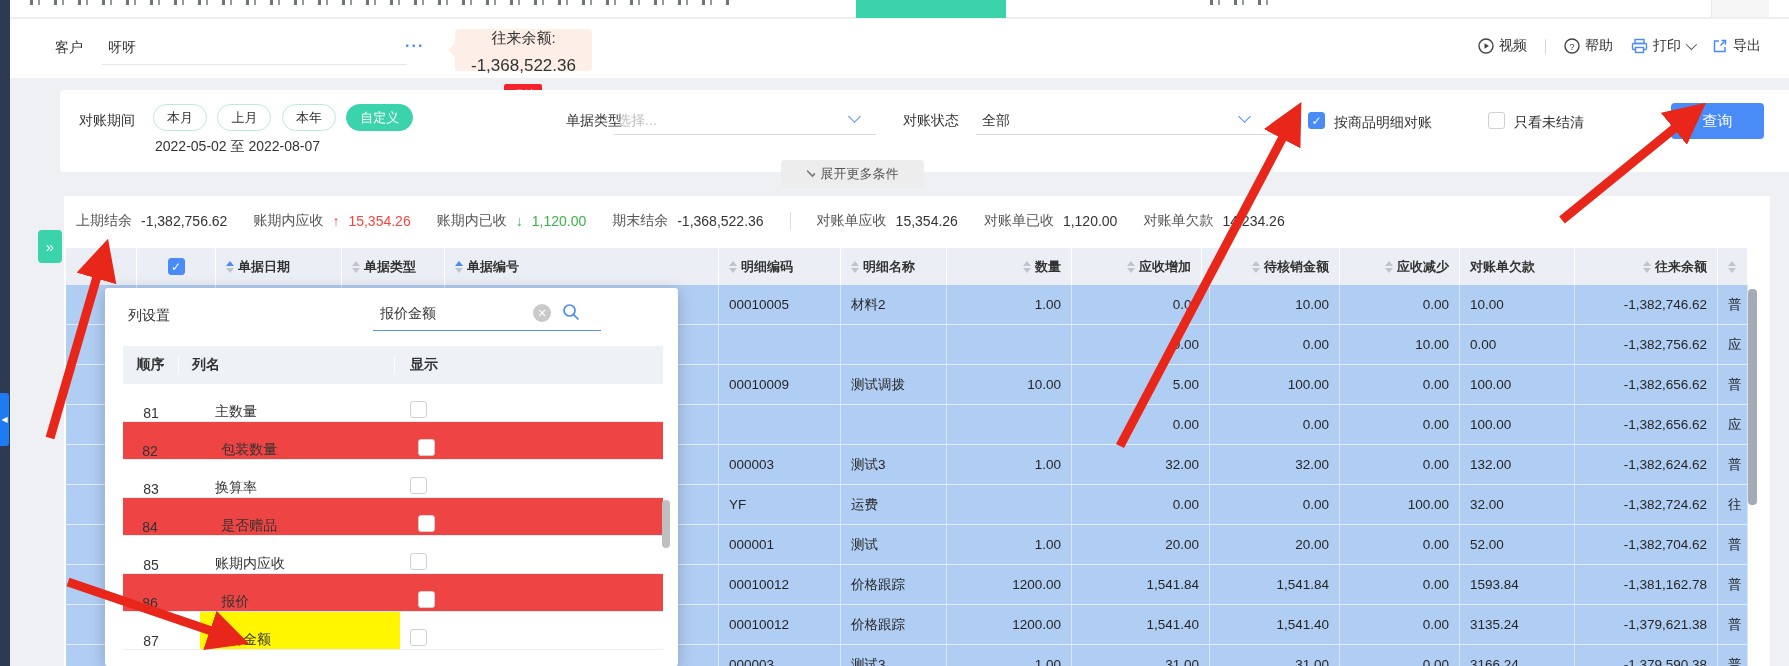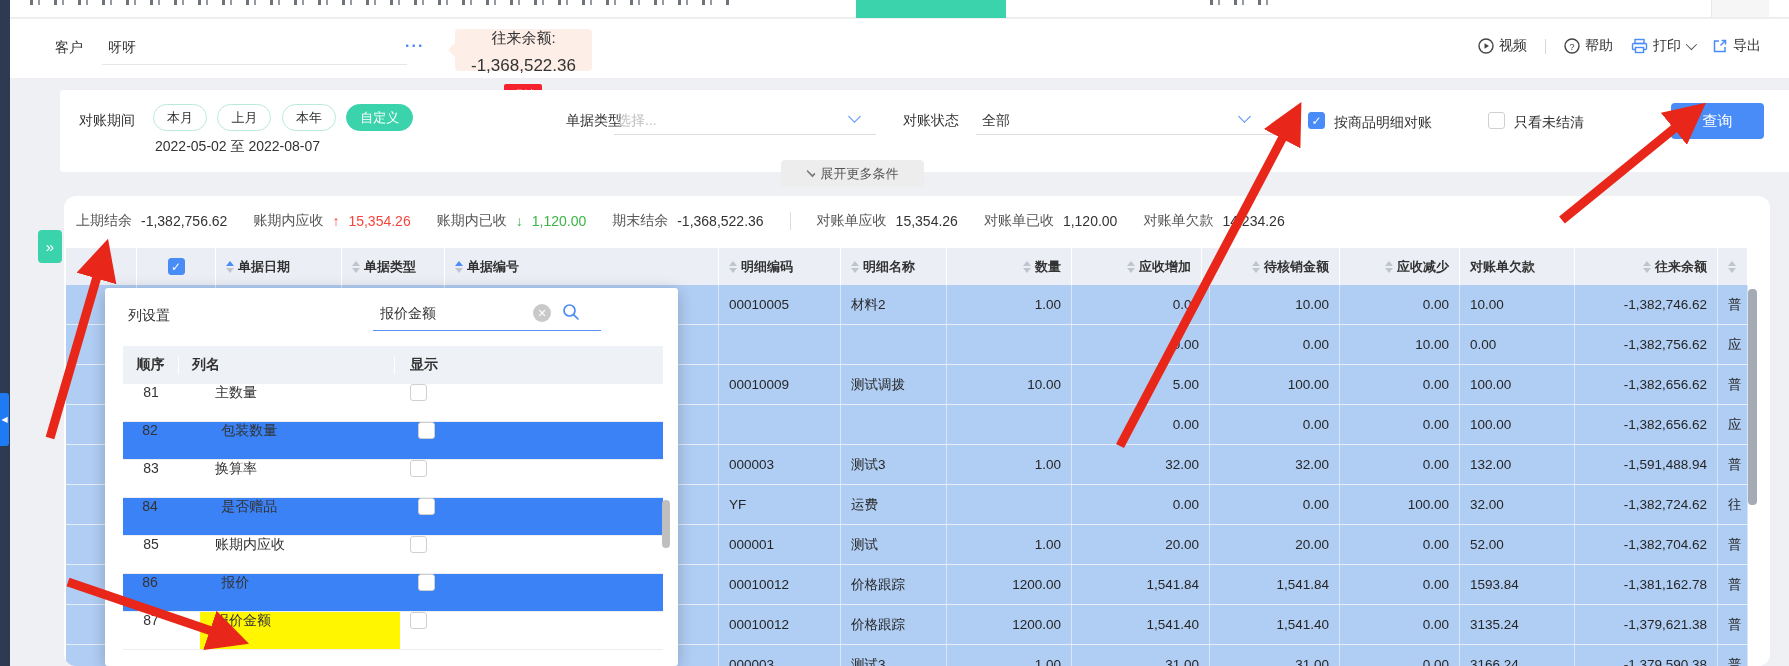--- a/index.html
+++ b/index.html
@@ -45,21 +45,21 @@
   .placeholder { color:#bfbfbf; }
   .blue-chev { width:9px; height:9px; border-right:1.8px solid #4a8cf7; border-bottom:1.8px solid #4a8cf7; transform:rotate(45deg); display:inline-block; }
   .cb { width:17px; height:17px; border-radius:3px; border:1px solid #d0d0d0; background:#fff; display:inline-flex; align-items:center; justify-content:center; cursor:pointer; }
   .cb.checked { background:#4a8cf7; border-color:#4a8cf7; color:#fff; font-size:12px; font-family:"DejaVu Sans",sans-serif; }
   .query-btn { left:1611px; top:13px; width:93px; height:36px; background:#4a8cf7; color:#fff; font-size:15px; border:none; border-radius:4px; cursor:pointer; }
   .expand-btn { left:781px; top:160px; width:143px; height:27px; background:#ededed; border-radius:4px; z-index:3;
     display:flex; align-items:center; justify-content:center; gap:6px; font-size:13px; color:#555; cursor:pointer; }
   .dchev { width:8px; height:4px; border-right:1.5px solid #777; border-bottom:1.5px solid #777; transform:rotate(45deg); margin-top:-3px; }
 
   
-  .table-card { left:64px; top:196px; width:1706px; height:470px; background:#fff; z-index:2; overflow:hidden;border-radius:12px; }
+  .table-card { left:64px; top:196px; width:1706px; height:470px; background:#fff; z-index:2; overflow:hidden; }
   .panel-toggle { left:38px; top:230px; width:24px; height:33px; background:#3bd3ab; border-radius:4px; color:#fff;
     display:flex; align-items:center; justify-content:center; font-size:15px; z-index:4; cursor:pointer; }
   .summary { left:12px; top:8px; height:34px; display:flex; align-items:center; gap:26px; font-size:14px; white-space:nowrap; }
   .sum-item { display:flex; align-items:center; gap:9px; }
   .sum-label { color:#555; }
   .sum-div { width:1px; height:18px; background:#ddd; }
   .t-up { color:#f5463d; font-weight:bold; }
   .t-down { color:#3bb547; font-weight:bold; }
   .v-up { color:#f5463d; }
   .v-down { color:#3bb547; }
@@ -89,22 +89,22 @@
   .p-search-val { left:275px; top:17px; font-size:14px; }
   .p-search-line { left:268px; top:42px; width:228px; border-bottom:1px solid #5b8ff9; }
   .p-clear { left:428px; top:16px; width:18px; height:18px; border-radius:50%; background:#c9c9c9; color:#fff; font-size:11px;
     display:flex; align-items:center; justify-content:center; cursor:pointer; font-family:"DejaVu Sans",sans-serif; }
   .p-mag { left:456px; top:14px; cursor:pointer; }
   .ptable { left:18px; top:58px; width:540px; }
   .phead { display:flex; height:38px; background:#eef1f6; font-size:14px; font-weight:bold; align-items:center; }
   .ph1 { width:56px; text-align:center; border-right:1px solid #fff; }
   .ph2 { width:216px; padding-left:13px; border-right:1px solid #fff; }
   .ph3 { width:268px; padding-left:15px; }
-  .prow { display:flex; height:38px; align-items:flex-start; font-size:14px; border-bottom:1px solid #eee; position:relative; }
-  .prow.alt { background:#3b82f6;gap:8px; }
+  .prow { display:flex; height:38px; align-items:flex-end; font-size:14px; border-bottom:1px solid #eee; position:relative; }
+  .prow.alt { background:#ef4444;gap:8px; }
   .po { width:56px; text-align:center; }
   .pn { width:216px; padding-left:36px; position:relative; z-index:1; }
   .pc { width:268px; padding-left:15px; }
   .hl-band { position:absolute; left:77px; top:0; width:200px; height:100%; background:#fff600; z-index:0; }
   .pscroll { left:557px; top:212px; width:8px; height:48px; background:#bfbfbf; border-radius:4px; z-index:11; cursor:pointer; }
 
   svg.arrows { left:0; top:0; width:1789px; height:666px; z-index:30; pointer-events:none; }
   .icon-svg { display:block; }
 </style>
 </head>
@@ -400,21 +400,21 @@
         <div class="td" style="width: 126px;"></div>
         <div class="td" style="width: 103px;"></div>
         <div class="td" style="width: 274px;"></div>
         <div class="td" style="width: 122px;">000003</div>
         <div class="td" style="width: 106px;">测试3</div>
         <div class="td r" style="width: 125px;">1.00</div>
         <div class="td r" style="width: 138px;">32.00</div>
         <div class="td r" style="width: 130px;">32.00</div>
         <div class="td r" style="width: 120px;">0.00</div>
         <div class="td" style="width: 115px;">132.00</div>
-        <div class="td r" style="width: 143px;">-1,591,488.94</div>
+        <div class="td r" style="width: 143px;">-1,382,624.62</div>
         <div class="td" style="width: 30px;">普</div>
       </div>
       <div class="tr">
         <div class="td" style="width: 71px;"></div>
         <div class="td" style="width: 79px;"></div>
         <div class="td" style="width: 126px;"></div>
         <div class="td" style="width: 103px;"></div>
         <div class="td" style="width: 274px;"></div>
         <div class="td" style="width: 122px;">YF</div>
         <div class="td" style="width: 106px;">运费</div>

